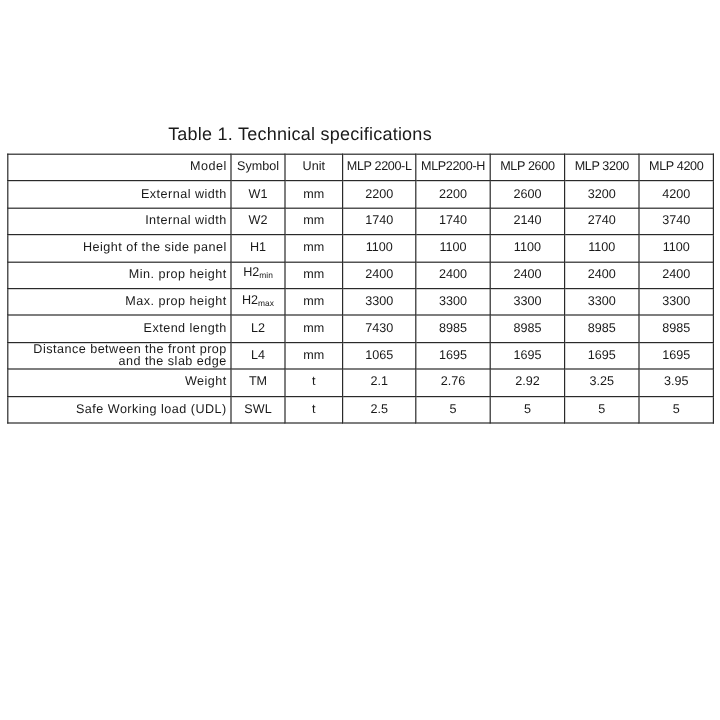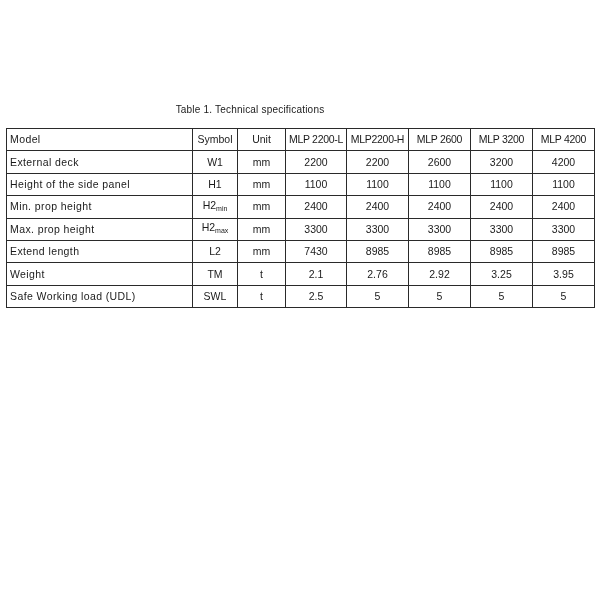--- a/index.html
+++ b/index.html
@@ -14,21 +14,21 @@
       overflow: hidden;
       font-family: "Liberation Sans", sans-serif;
       color: #1a1a1a;
     }
     .caption {
       position: absolute;
       top: 104px;
       left: 0;
       width: 500px;
       text-align: center;
-      font-size: 10px;
+      font-size: 15px;
       letter-spacing: 0.2px;
     }
     table.spec {
       position: absolute;
       top: 128px;
       left: 6px;
       width: 588px;
       border-collapse: collapse;
       table-layout: fixed;
       font-size: 10.5px;
@@ -36,21 +36,21 @@
     table.spec td {
       border: 1.3px solid #2a2a2a;
       height: 21.4px;
       padding: 0 3px;
       line-height: 11px;
       text-align: center;
       white-space: nowrap;
       overflow: hidden;
     }
     table.spec td.param {
-      text-align: left;
+      text-align: right;
       padding-left: 3px;
       letter-spacing: 0.4px;
     }
     table.spec td.param.wrap {
       white-space: normal;
       line-height: 10.5px;
     }
     table.spec td.model-head {
       padding: 0 1px;
       letter-spacing: -0.3px;
@@ -89,28 +89,38 @@
       <td class="param">Model</td>
       <td>Symbol</td>
       <td>Unit</td>
       <td class="model-head">MLP 2200-L</td>
       <td class="model-head">MLP2200-H</td>
       <td class="model-head">MLP 2600</td>
       <td class="model-head">MLP 3200</td>
       <td class="model-head">MLP 4200</td>
     </tr>
   <tr>
-        <td class="param">External deck</td>
+        <td class="param">External width</td>
         <td><span>W1</span></td>
         <td>mm</td>
         <td>2200</td>
         <td>2200</td>
         <td>2600</td>
         <td>3200</td>
         <td>4200</td>
+      </tr>
+      <tr>
+        <td class="param">Internal width</td>
+        <td><span>W2</span></td>
+        <td>mm</td>
+        <td>1740</td>
+        <td>1740</td>
+        <td>2140</td>
+        <td>2740</td>
+        <td>3740</td>
       </tr>
       <tr>
         <td class="param">Height of the side panel</td>
         <td><span>H1</span></td>
         <td>mm</td>
         <td>1100</td>
         <td>1100</td>
         <td>1100</td>
         <td>1100</td>
         <td>1100</td>
@@ -139,20 +149,30 @@
         <td class="param">Extend length</td>
         <td><span>L2</span></td>
         <td>mm</td>
         <td>7430</td>
         <td>8985</td>
         <td>8985</td>
         <td>8985</td>
         <td>8985</td>
       </tr>
       <tr>
+        <td class="param wrap">Distance between the front prop and the slab edge</td>
+        <td><span>L4</span></td>
+        <td>mm</td>
+        <td>1065</td>
+        <td>1695</td>
+        <td>1695</td>
+        <td>1695</td>
+        <td>1695</td>
+      </tr>
+      <tr>
         <td class="param">Weight</td>
         <td><span>TM</span></td>
         <td>t</td>
         <td>2.1</td>
         <td>2.76</td>
         <td>2.92</td>
         <td>3.25</td>
         <td>3.95</td>
       </tr>
       <tr>

